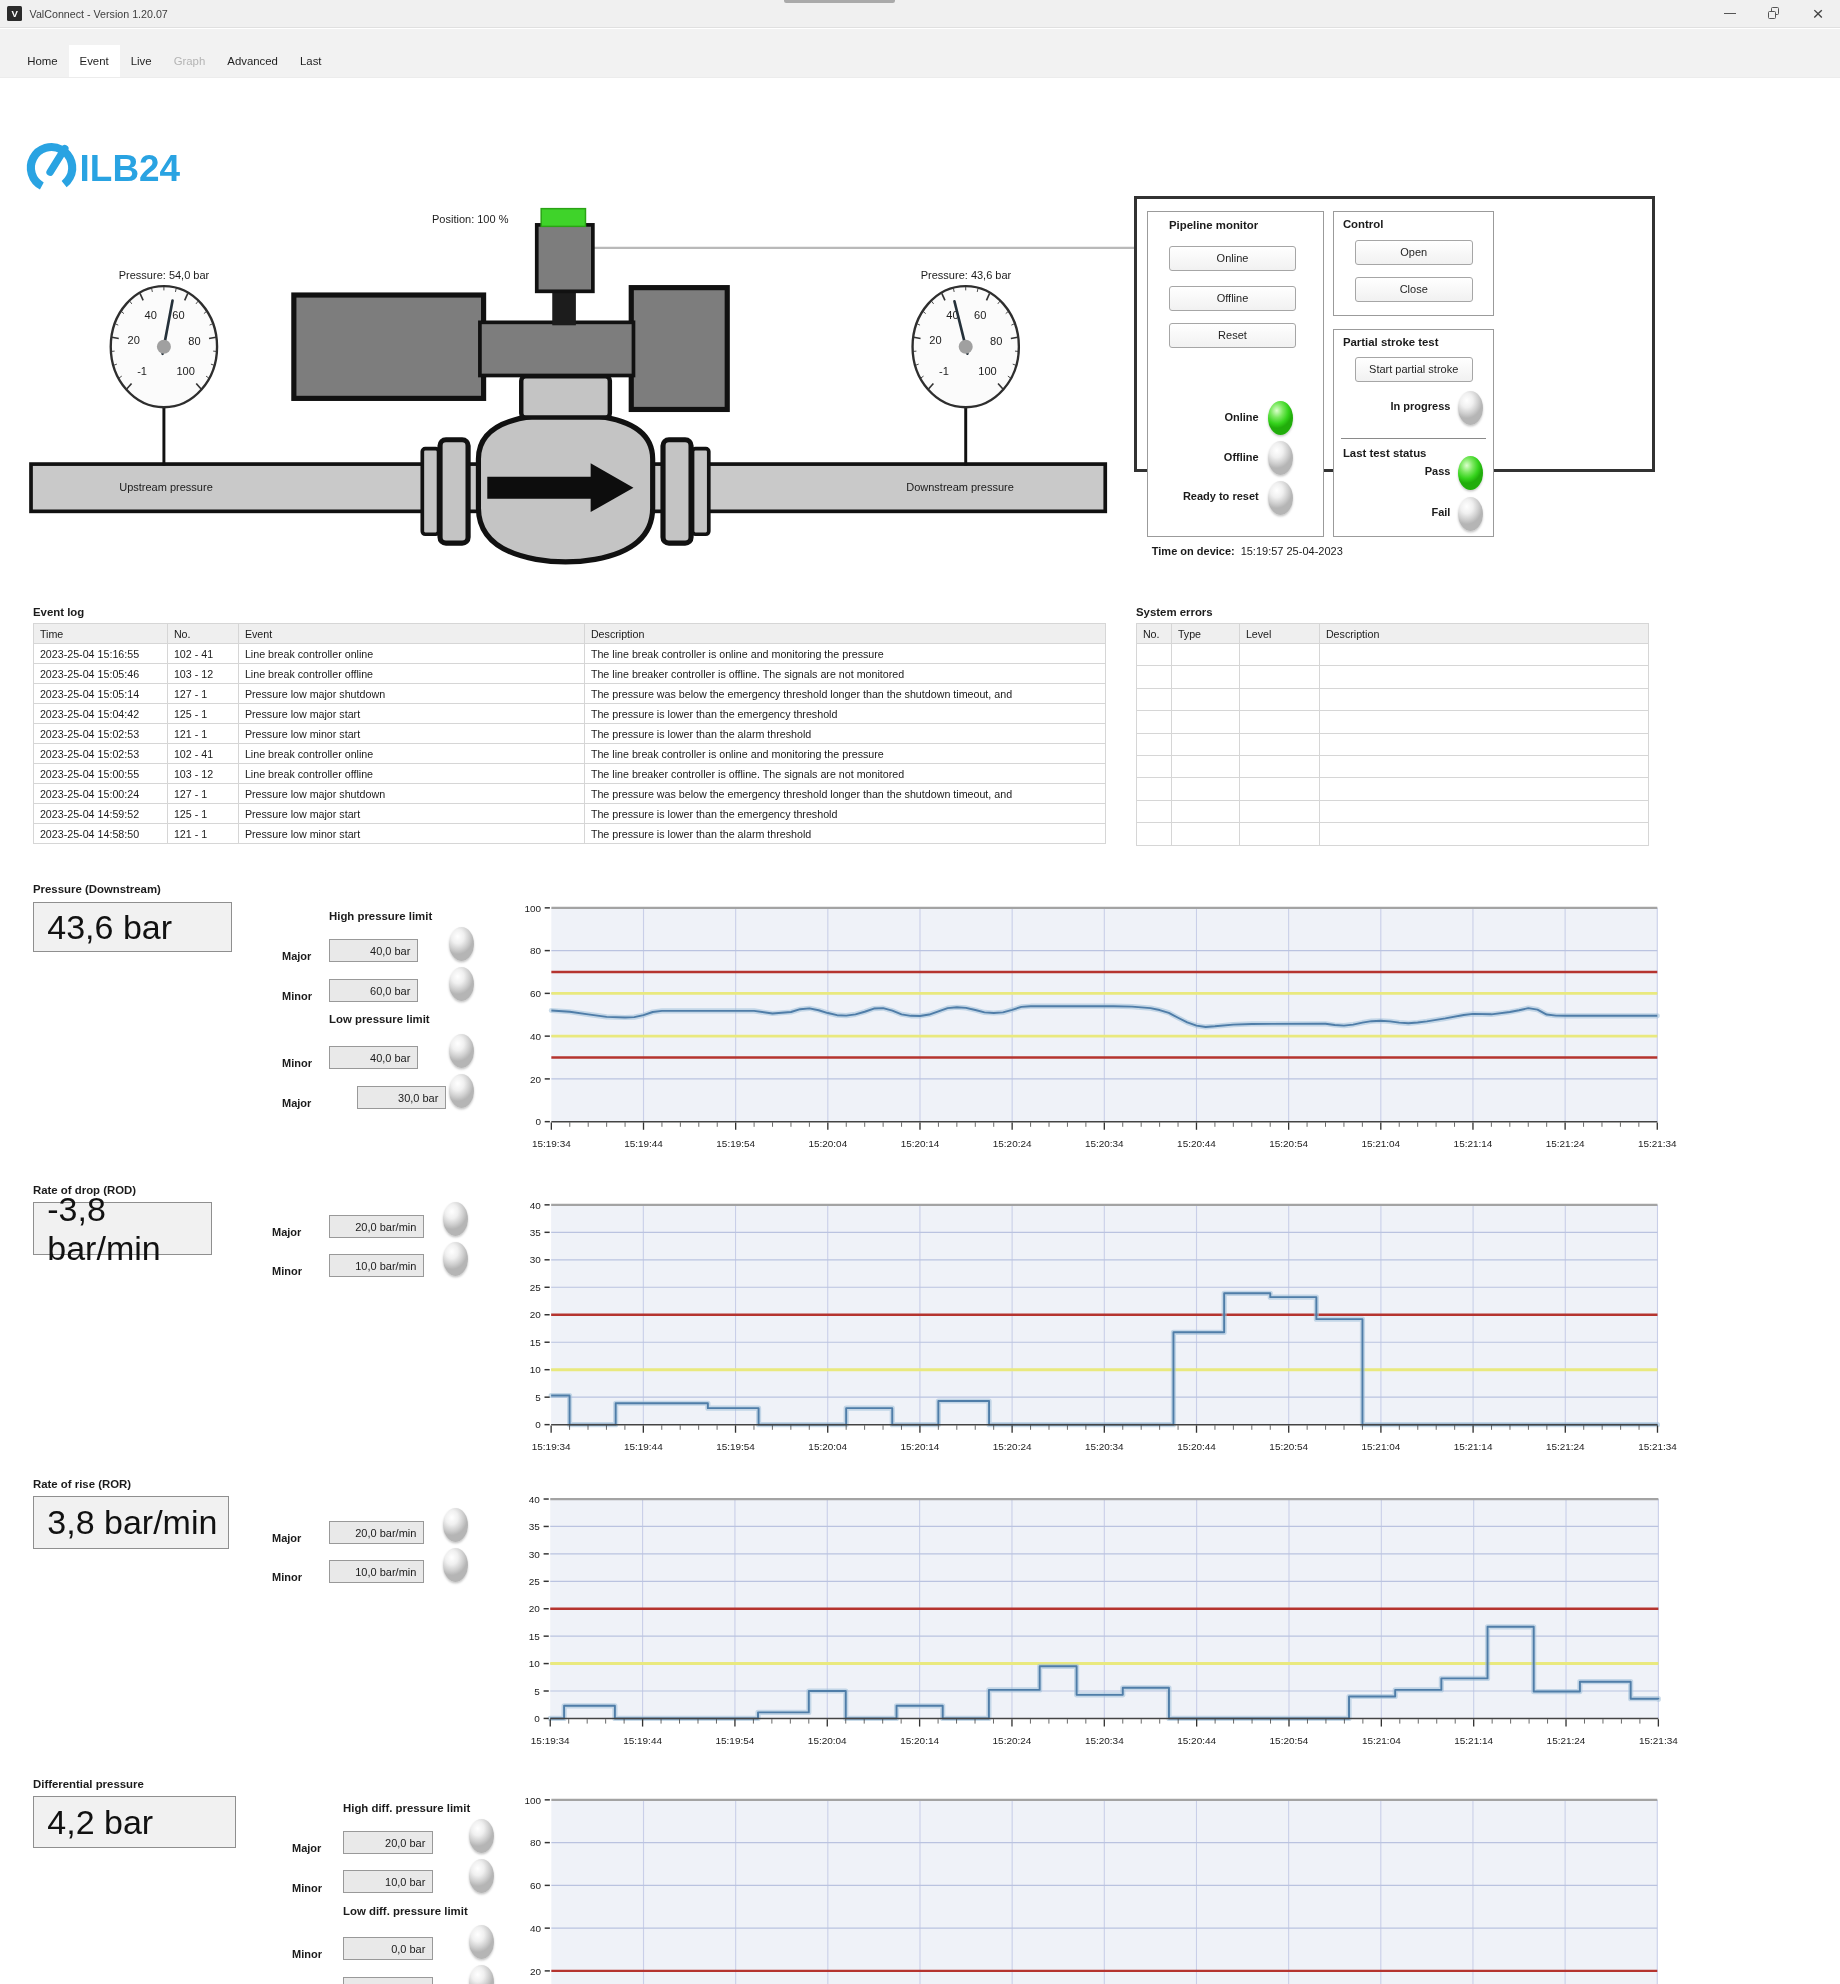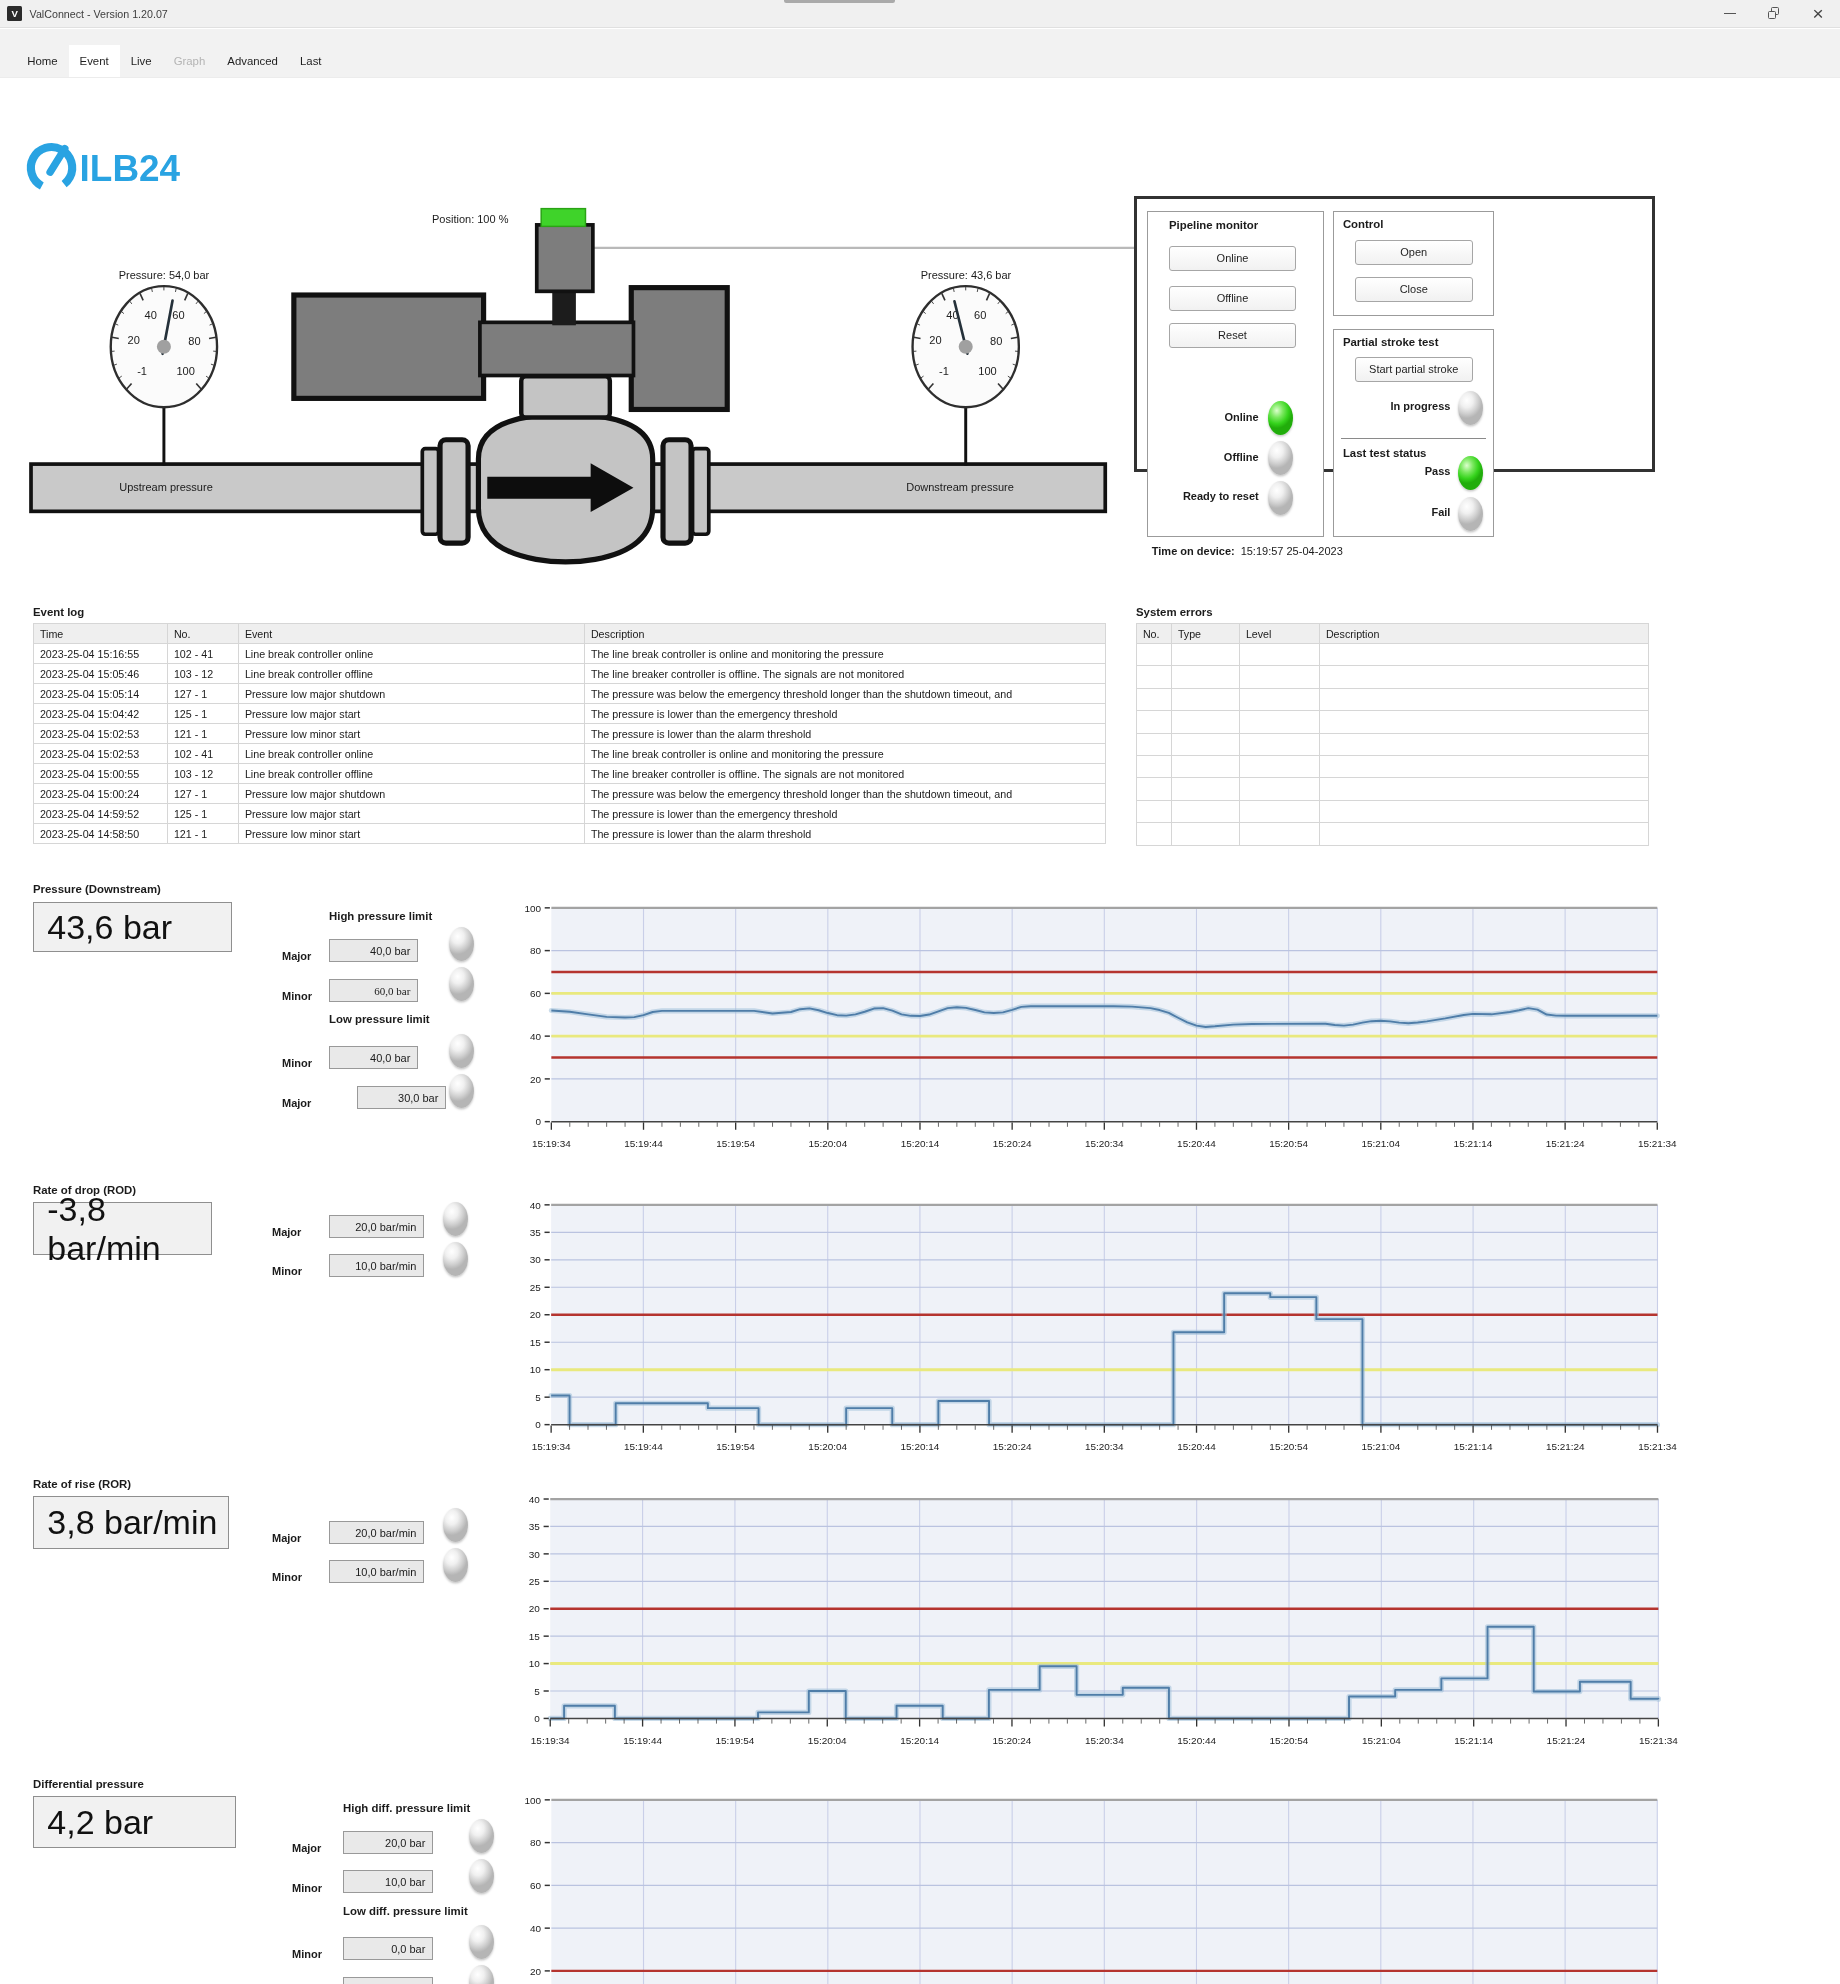--- a/index.html
+++ b/index.html
@@ -392,21 +392,21 @@
       </tbody>
     </table>
 
   <div class="section-title" style="left:33px;top:883px;">Pressure (Downstream)</div>
   <div class="value-box" style="left:33px;top:902px;width:199px;height:50px;">43,6 bar</div>
   <div class="limit-title" style="left:329px;top:910px;">High pressure limit</div>
   <div class="limit-label" style="left:282px;top:950px;">Major</div>
   <div class="limit-input" style="left:329px;top:939px;width:89px;">40,0 bar</div>
   <div class="led" style="left:449px;top:927px;" data-state="off"></div>
   <div class="limit-label" style="left:282px;top:990px;">Minor</div>
-  <div class="limit-input" style="left:329px;top:979px;width:89px;font-family:Liberation Serif, serif;">60,0 bar</div>
+  <div class="limit-input" style="left:329px;top:979px;width:89px;">60,0 bar</div>
   <div class="led" style="left:449px;top:967px;" data-state="off"></div>
   <div class="limit-title" style="left:329px;top:1013px;">Low pressure limit</div>
   <div class="limit-label" style="left:282px;top:1057px;">Minor</div>
   <div class="limit-input" style="left:329px;top:1046px;width:89px;">40,0 bar</div>
   <div class="led" style="left:449px;top:1034px;" data-state="off"></div>
   <div class="limit-label" style="left:282px;top:1097px;">Major</div>
   <div class="limit-input" style="left:329px;top:1086px;width:89px;margin-left:28px;">30,0 bar</div>
   <div class="led" style="left:449px;top:1074px;" data-state="off"></div>
   <div class="chart" id="chart-pressure" style="left:517px;top:899px;"><svg width="1182" height="261" viewBox="0 0 1600 354" style="font-size:15px">
         <rect x="45" y="12" width="1500" height="290" fill="#eff2f8"></rect>

